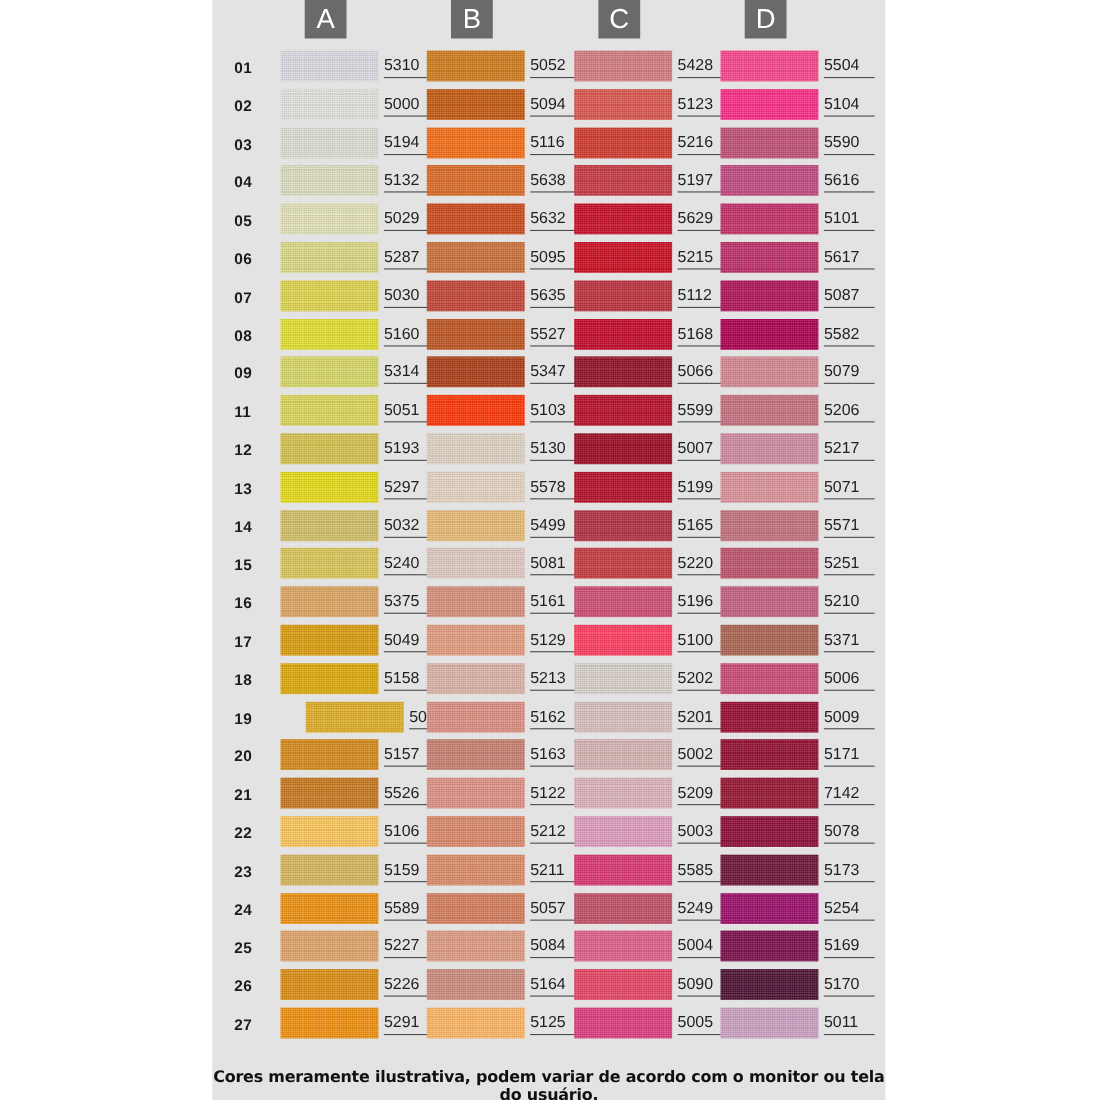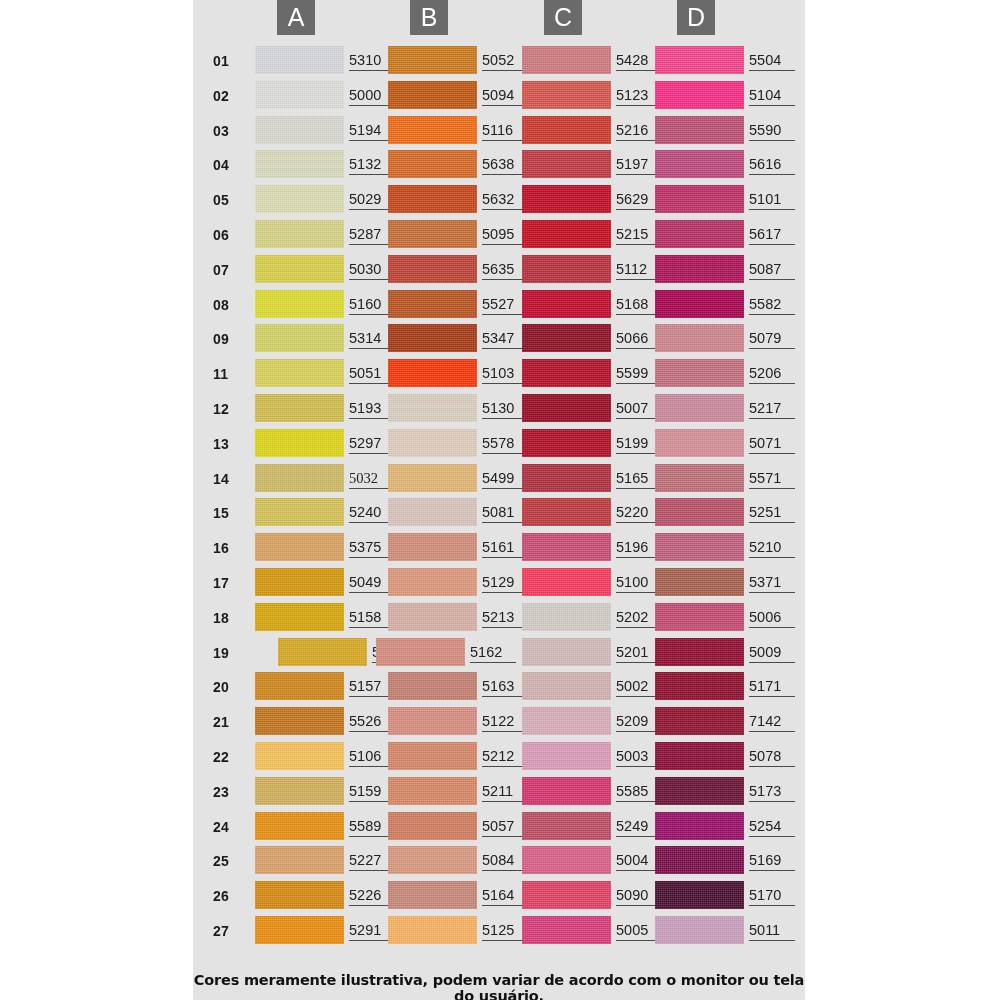--- a/index.html
+++ b/index.html
@@ -451,21 +451,21 @@
           </div>
           <div class="cell" style="left: 462px;">
             <div class="swatch" style="background: rgb(216, 144, 153);">
               <div class="swatch-tex"></div>
             </div>
             <div class="code">5071</div>
           </div>
         </div>
         <div class="row">
           <div class="row-num">14</div>
-          <div class="cell" style="left: 62px; font-family: Liberation Serif, serif;">
+          <div class="cell" style="left: 62px;">
             <div class="swatch" style="background: rgb(208, 189, 103);">
               <div class="swatch-tex"></div>
             </div>
             <div class="code">5032</div>
           </div>
           <div class="cell" style="left: 195px;">
             <div class="swatch" style="background: rgb(229, 184, 116);">
               <div class="swatch-tex"></div>
             </div>
             <div class="code">5499</div>
@@ -592,21 +592,21 @@
           </div>
         </div>
         <div class="row">
           <div class="row-num">19</div>
           <div class="cell" style="left: 62px; margin-left: 23px;">
             <div class="swatch" style="background: rgb(219, 171, 37);">
               <div class="swatch-tex"></div>
             </div>
             <div class="code">5033</div>
           </div>
-          <div class="cell" style="left: 183px;">
+          <div class="cell" style="left: 195px;">
             <div class="swatch" style="background: rgb(217, 141, 128);">
               <div class="swatch-tex"></div>
             </div>
             <div class="code">5162</div>
           </div>
           <div class="cell" style="left: 329px;">
             <div class="swatch" style="background: rgb(212, 188, 188);">
               <div class="swatch-tex"></div>
             </div>
             <div class="code">5201</div>

